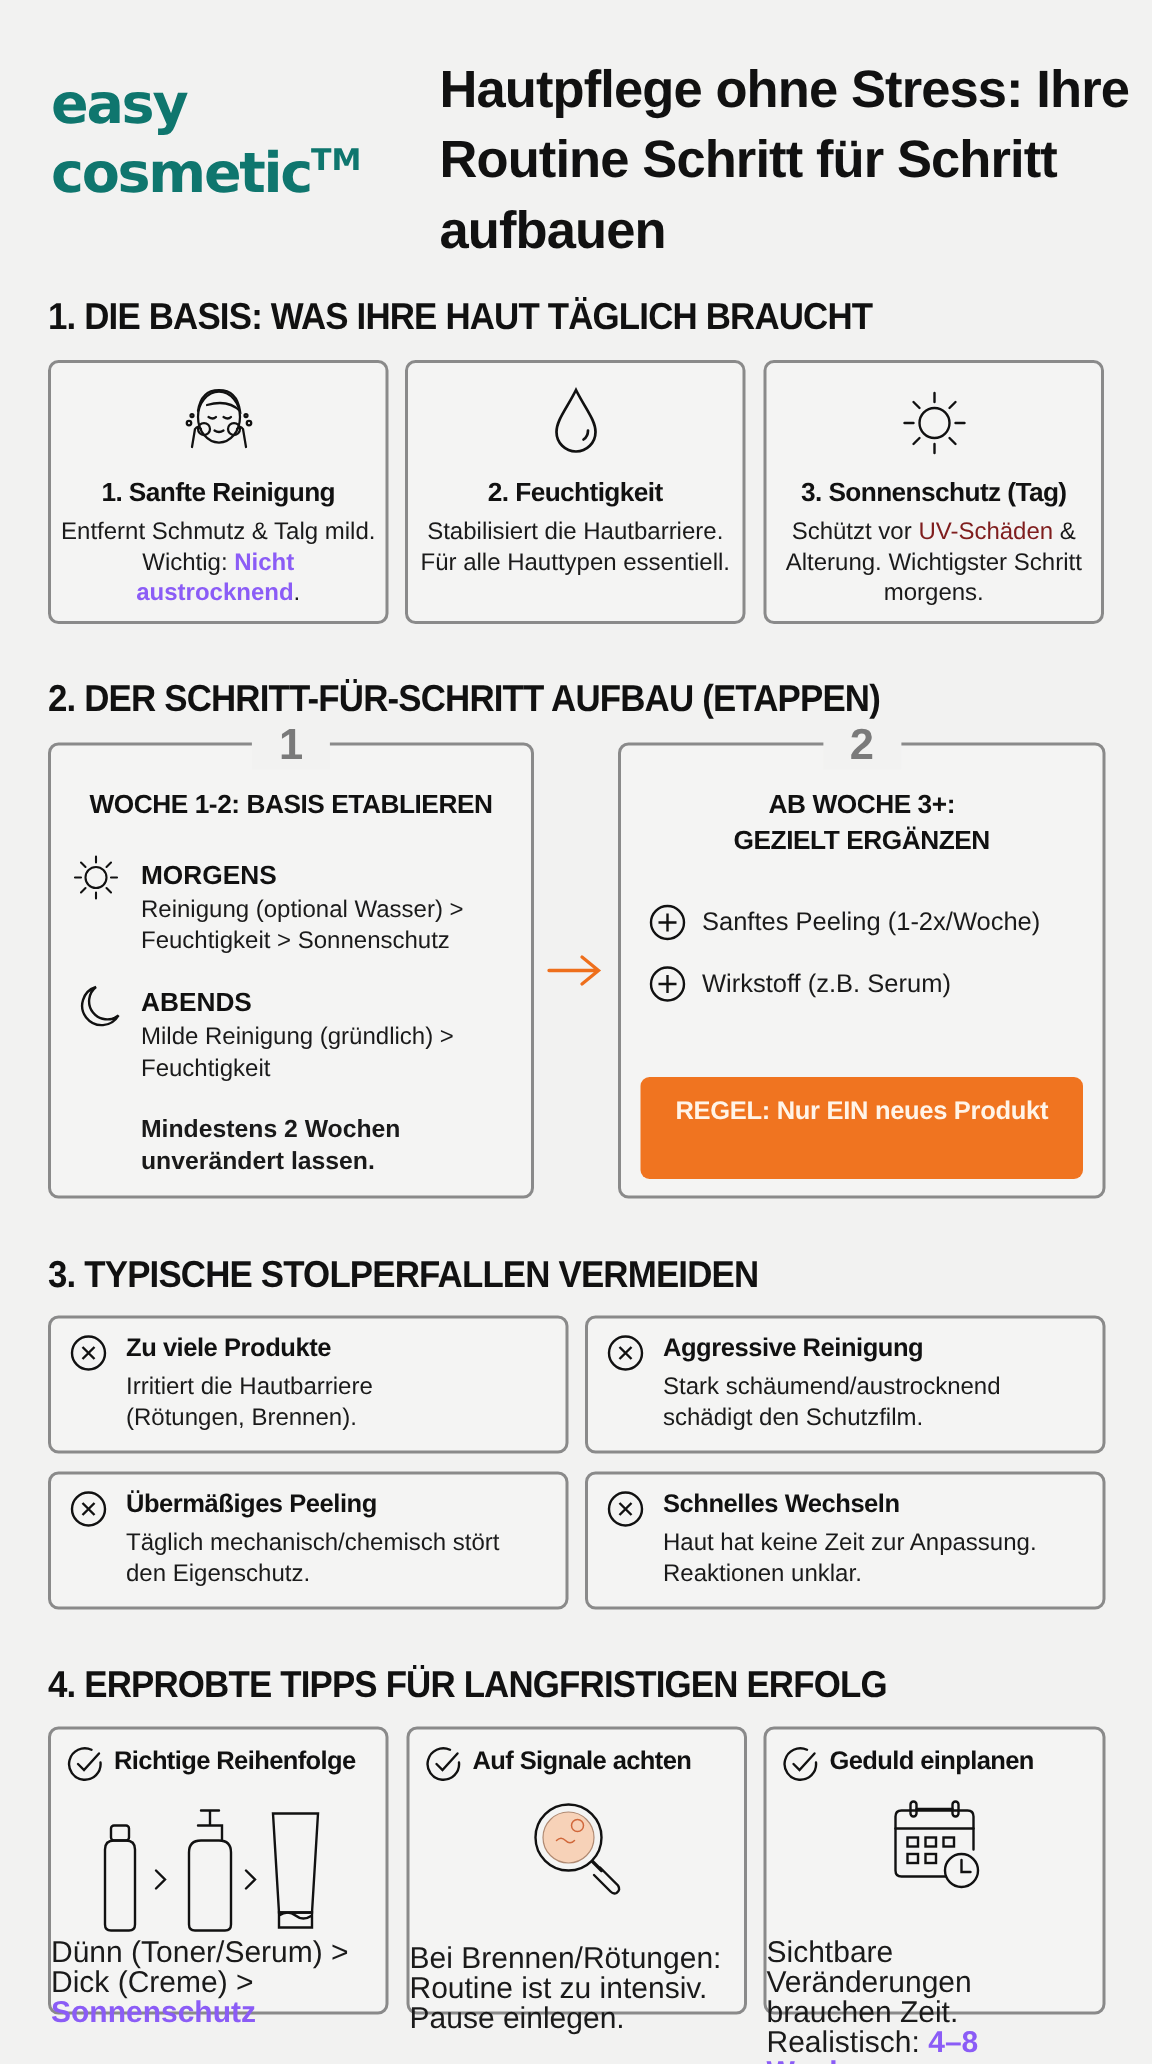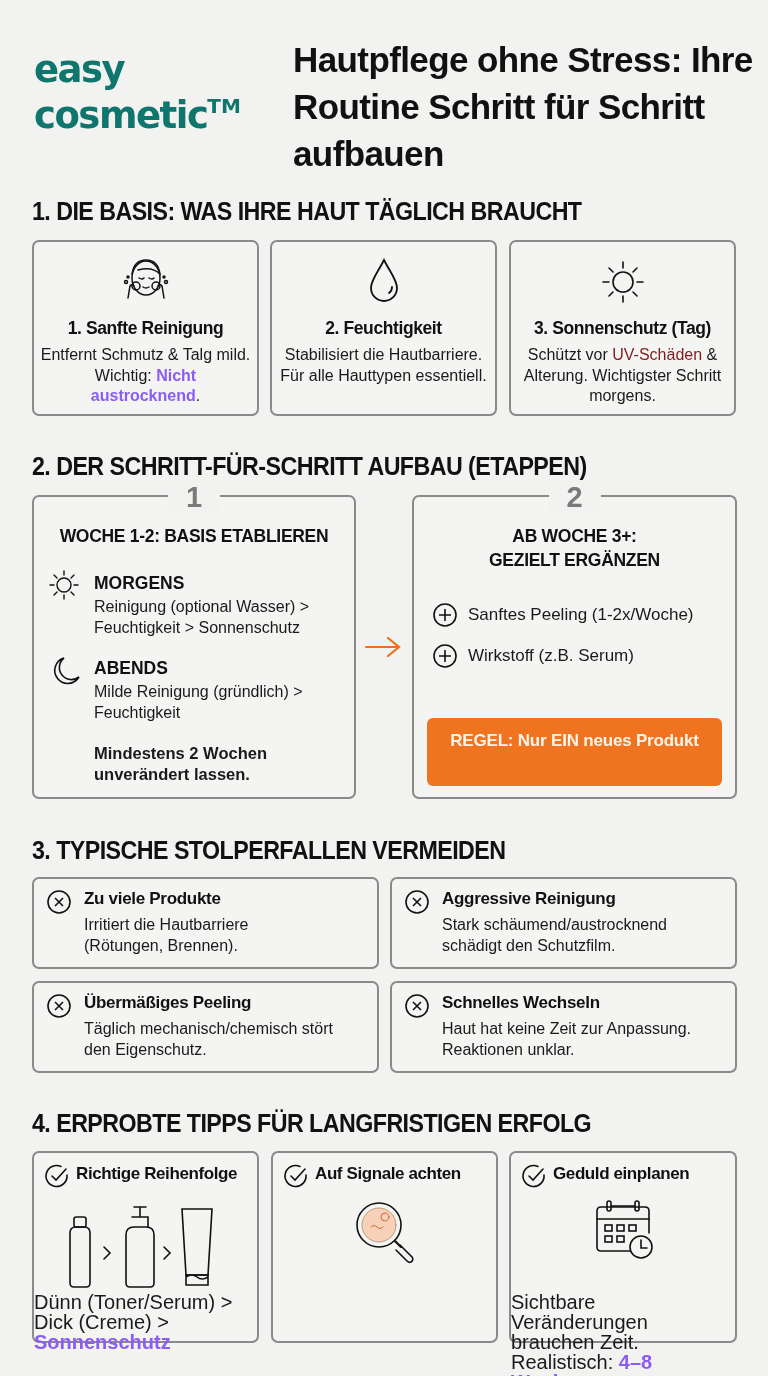--- a/index.html
+++ b/index.html
@@ -207,20 +207,21 @@
     </svg>
   <div class="tt">Auf Signale achten</div>
   <svg class="abs" style="left:78px; top:44px;" width="70" height="70" viewBox="0 0 70 70" fill="none" stroke="#111" stroke-width="1.6" stroke-linecap="round">
     <circle cx="28" cy="28" r="22"></circle>
     <circle cx="28" cy="28" r="17" fill="#f7d2b8" stroke="#b08a72" stroke-width="0.8"></circle>
     <circle cx="34" cy="20" r="4" stroke="#d0673a" stroke-width="1"></circle>
     <path d="M20 30 q3 -3 6 0 q3 3 6 0" stroke="#d0673a" stroke-width="1"></path>
     <path d="M44 44 l6 6" stroke-width="2.2"></path>
     <path d="M49 48 l12 12 q2 3 -1 5 q-2 1 -4 -1 l-11 -11"></path>
   </svg>
+  <div class="td" style="top:143px;">Bei Brennen/Rötungen: Routine ist zu intensiv. Pause einlegen.</div>
 </div>
 
 <div class="abs card tip" style="left:509px; width:228px;">
   <svg class="chk" width="26" height="26" viewBox="0 0 26 26" fill="none" stroke="#111" stroke-width="1.6" stroke-linecap="round">
       <path d="M23 12 A10.5 10.5 0 1 1 17 3.5"></path>
       <path d="M8 13 l4 4 l10 -11"></path>
     </svg>
   <div class="tt">Geduld einplanen</div>
   <svg class="abs" style="left:80px; top:44px;" width="68" height="68" viewBox="0 0 68 68" fill="none" stroke="#111" stroke-width="1.6" stroke-linecap="round">
     <path d="M40 54 H10 q-4 0 -4 -4 V14 q0 -4 4 -4 h44 q4 0 4 4 v22"></path>

